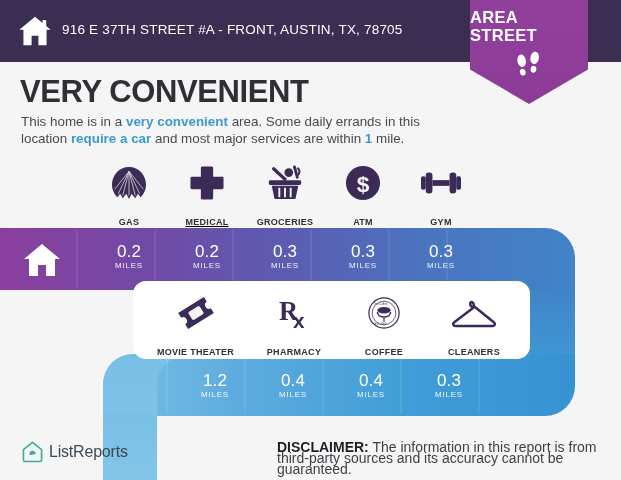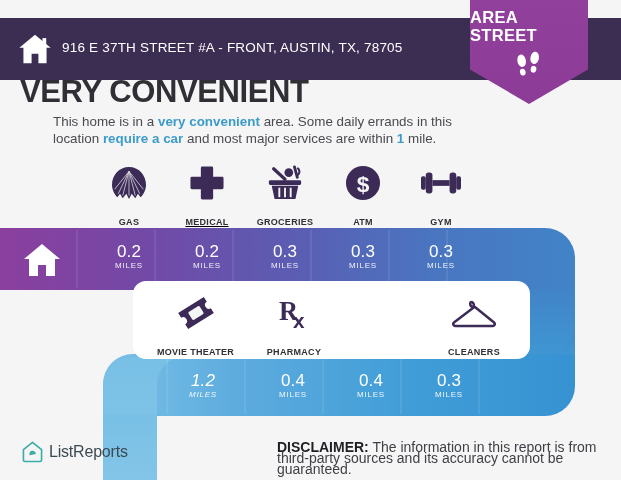--- a/index.html
+++ b/index.html
@@ -14,21 +14,20 @@
     width: 621px; height: 480px;
     background: #f5f5f5;
     overflow: hidden;
   }
 
   
   #header {
     position: absolute; left: 0; top: 0;
     width: 621px; height: 62px;
     background: #3c2d53;
-    margin-top: 18px;
   }
   #header-house {
     position: absolute; left: 18px; top: 14px;
     width: 34px; height: 34px;
   }
   #header-address {
     position: absolute; left: 62px; top: 22px;
     color: #ffffff;
     font-size: 13.5px;
     letter-spacing: 0.2px;
@@ -69,21 +68,20 @@
     font-weight: bold;
     color: #2f2f35;
     letter-spacing: -0.4px;
   }
   #subtitle {
     position: absolute; left: 21px; top: 113px;
     width: 430px;
     font-size: 13.4px;
     line-height: 17px;
     color: #4a4a52;
-    margin-left: 32px;
   }
   .hl { color: #3d9bc9; font-weight: bold; }
 
   
   #ribbon { position: absolute; left: 0; top: 228px; width: 621px; height: 252px; z-index: 1; }
 
   
   #row1-icons {
     position: absolute; left: 0; top: 163px;
     width: 621px; height: 62px;
@@ -355,32 +353,48 @@
     <div class="icon-col" style="left:115px; top:12px; width:92px;">
       <div class="icon-glyph">
         <svg width="34" height="36" viewBox="0 0 36 38">
           <text x="2" y="26" font-family="'Liberation Serif',serif" font-size="28" font-weight="bold" fill="#3b2b56">R</text>
           <text x="17" y="35" font-family="'Liberation Sans',sans-serif" font-size="22" font-weight="bold" fill="#3b2b56">x</text>
         </svg>
       </div>
       <div class="icon-label">PHARMACY</div>
     </div>
 
+    <div class="icon-col" style="left:207px; top:12px; width:88px;">
+      <div class="icon-glyph">
+        <svg width="34" height="34" viewBox="0 0 36 36">
+          <circle cx="18" cy="18" r="16" fill="none" stroke="#3b2b56" stroke-width="1.3"></circle>
+          <circle cx="18" cy="18" r="12.5" fill="none" stroke="#3b2b56" stroke-width="0.8"></circle>
+          <ellipse cx="18" cy="15" rx="7" ry="3.4" fill="#3b2b56"></ellipse>
+          <path d="M11 17 C11 24 25 24 25 17" fill="none" stroke="#3b2b56" stroke-width="1.6"></path>
+          <path d="M18 23 L18 27" stroke="#3b2b56" stroke-width="1.4"></path>
+          <g fill="#3b2b56" font-size="3" font-family="'Liberation Sans',sans-serif">
+            <text x="7" y="9">The Coffee</text>
+            <text x="8" y="31">Est. 2003</text>
+          </g>
+        </svg>
+      </div>
+      <div class="icon-label">COFFEE</div>
+    </div>
 
     <div class="icon-col" style="left:295px; top:12px; width:92px;">
       <div class="icon-glyph">
         <svg width="44" height="32" viewBox="0 0 46 32">
           <path d="M23 9 C23 4 19 3 19 6.5 C19 9 21 10 23 10 L2 26 C0.5 27.3 1.5 29.5 3.5 29.5 H42.5 C44.5 29.5 45.5 27.3 44 26 Z" fill="none" stroke="#3b2b56" stroke-width="2.6" stroke-linejoin="round" stroke-linecap="round"></path>
         </svg>
       </div>
       <div class="icon-label">CLEANERS</div>
     </div>
   </div>
 
-  <div class="dist-cell" style="left:168px; top:371px; width:70px;font-style:italic;">
+  <div class="dist-cell" style="left:180px; top:371px; width:70px;">
     <div class="dist-num">1.2</div>
     <div class="dist-unit">MILES</div>
   </div>
   <div class="dist-cell" style="left:258px; top:371px; width:70px;">
     <div class="dist-num">0.4</div>
     <div class="dist-unit">MILES</div>
   </div>
   <div class="dist-cell" style="left:336px; top:371px; width:70px;">
     <div class="dist-num">0.4</div>
     <div class="dist-unit">MILES</div>

